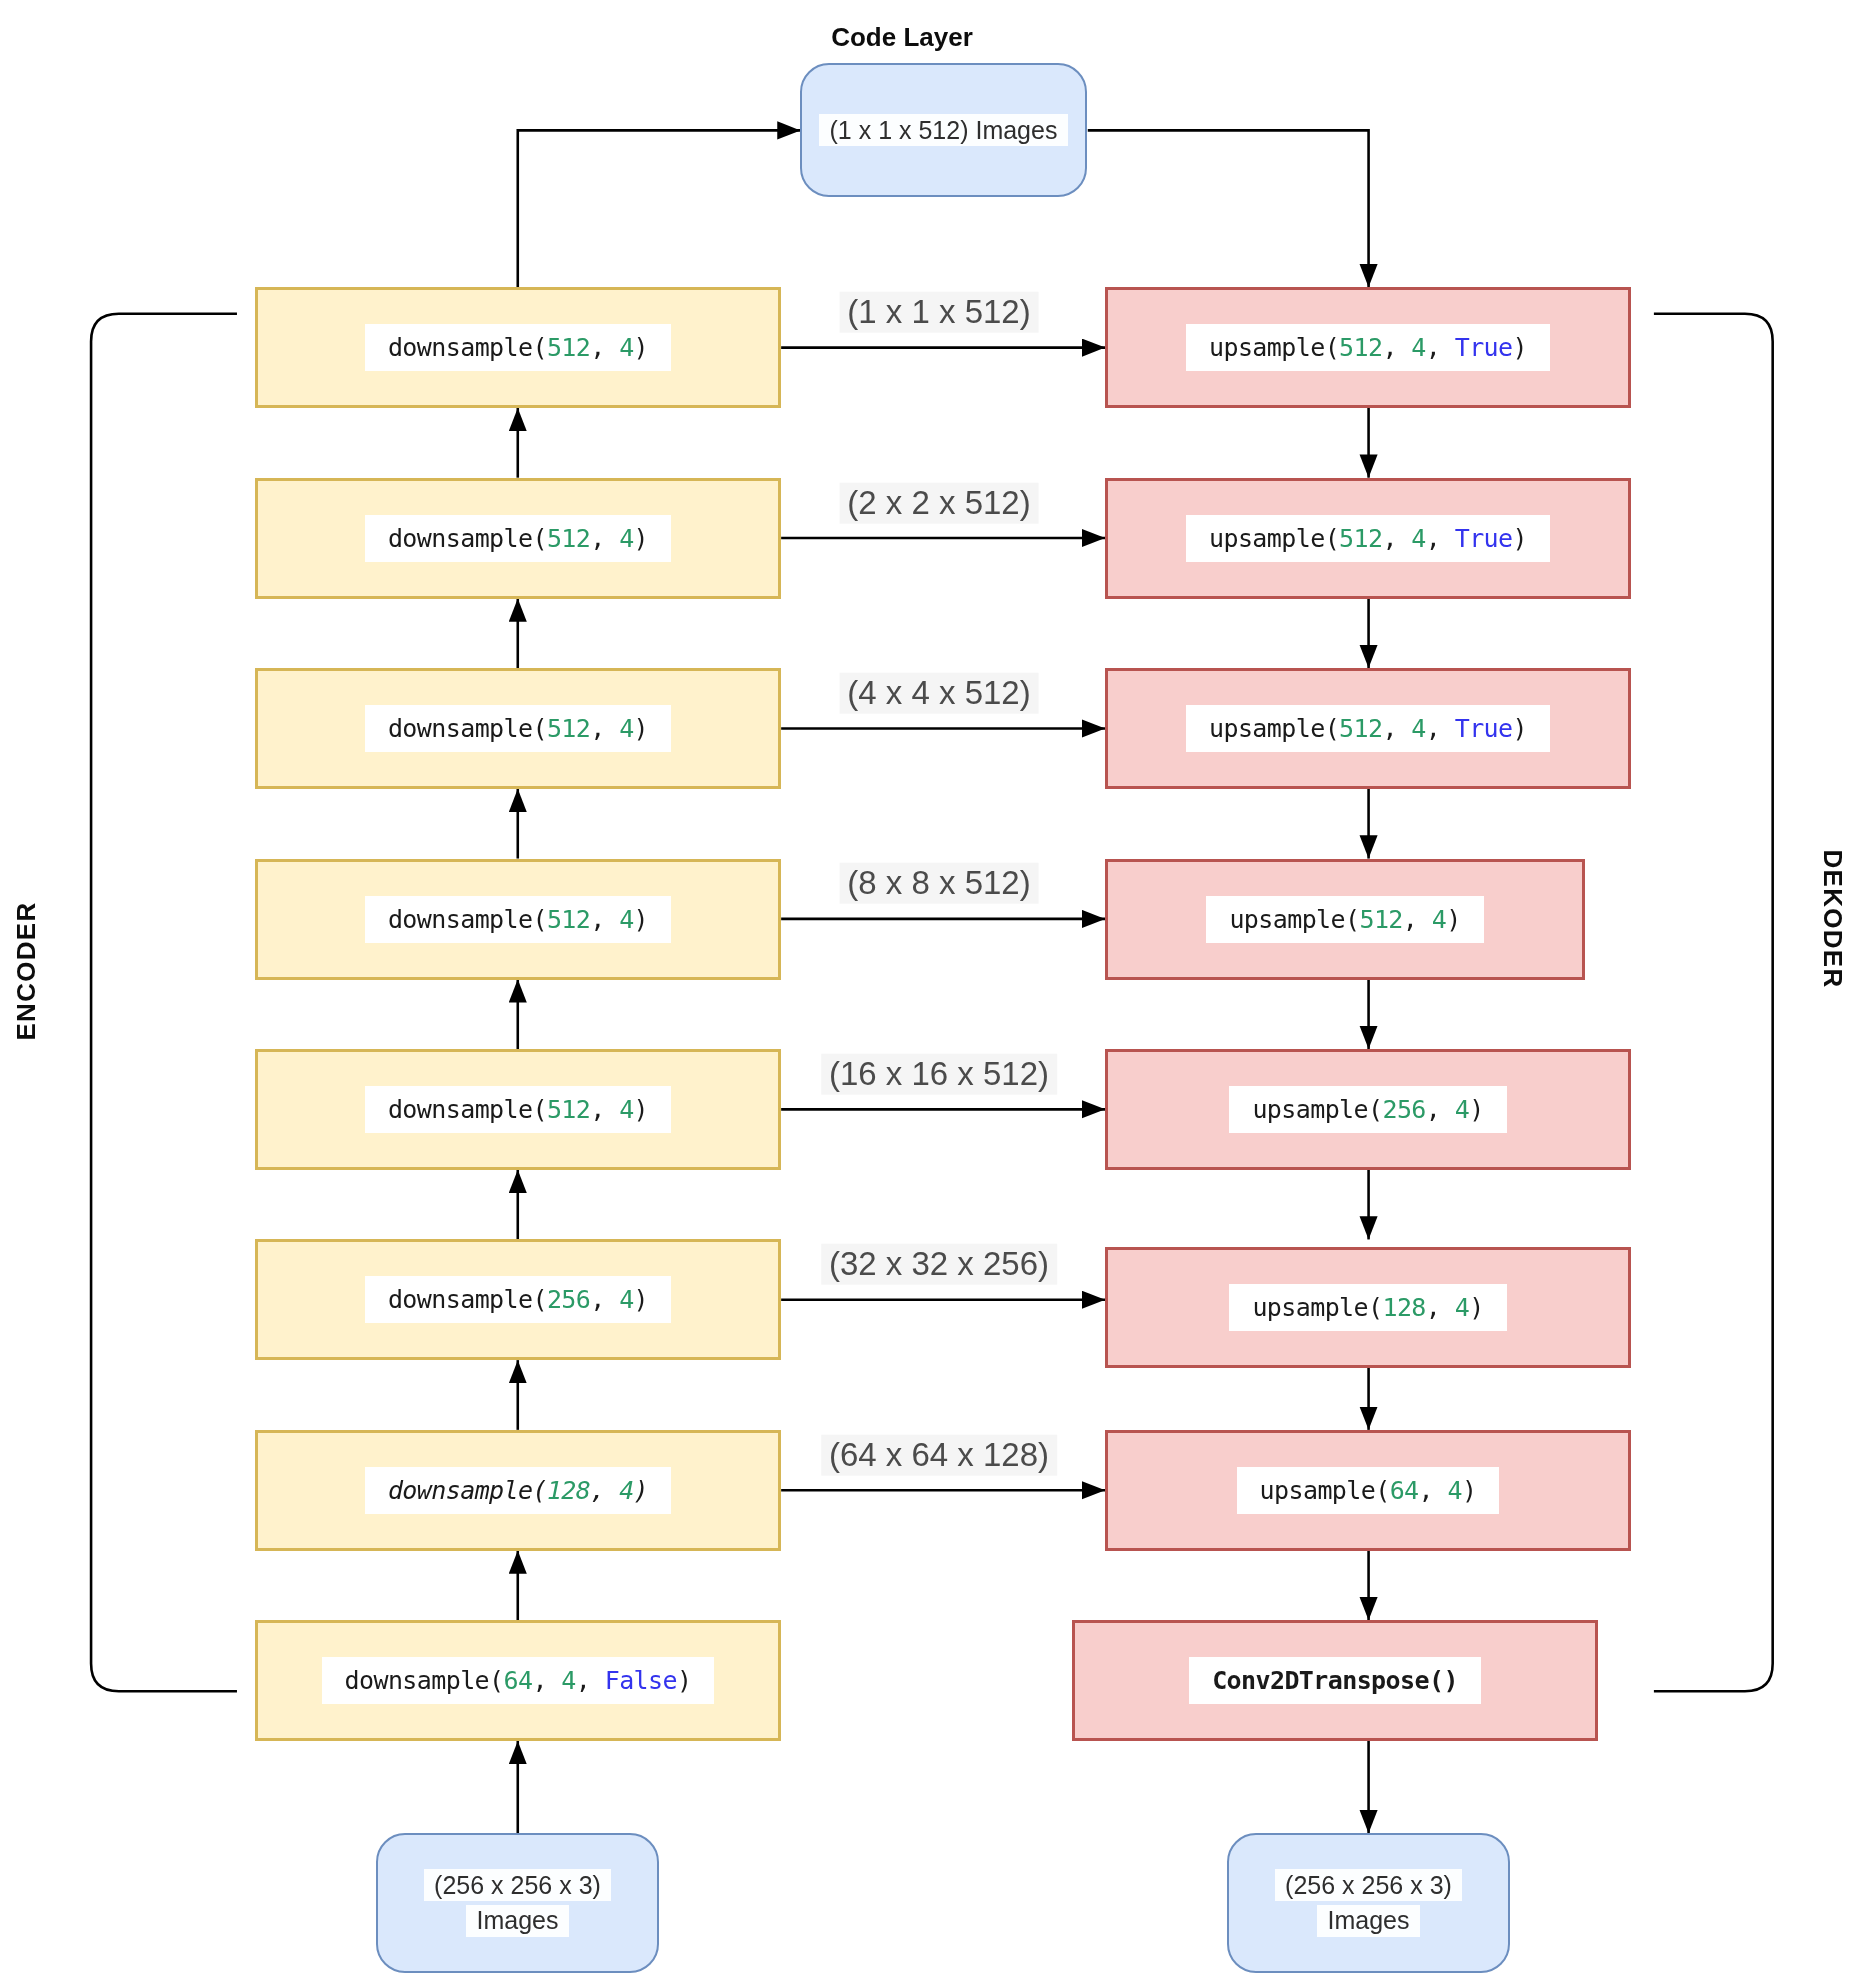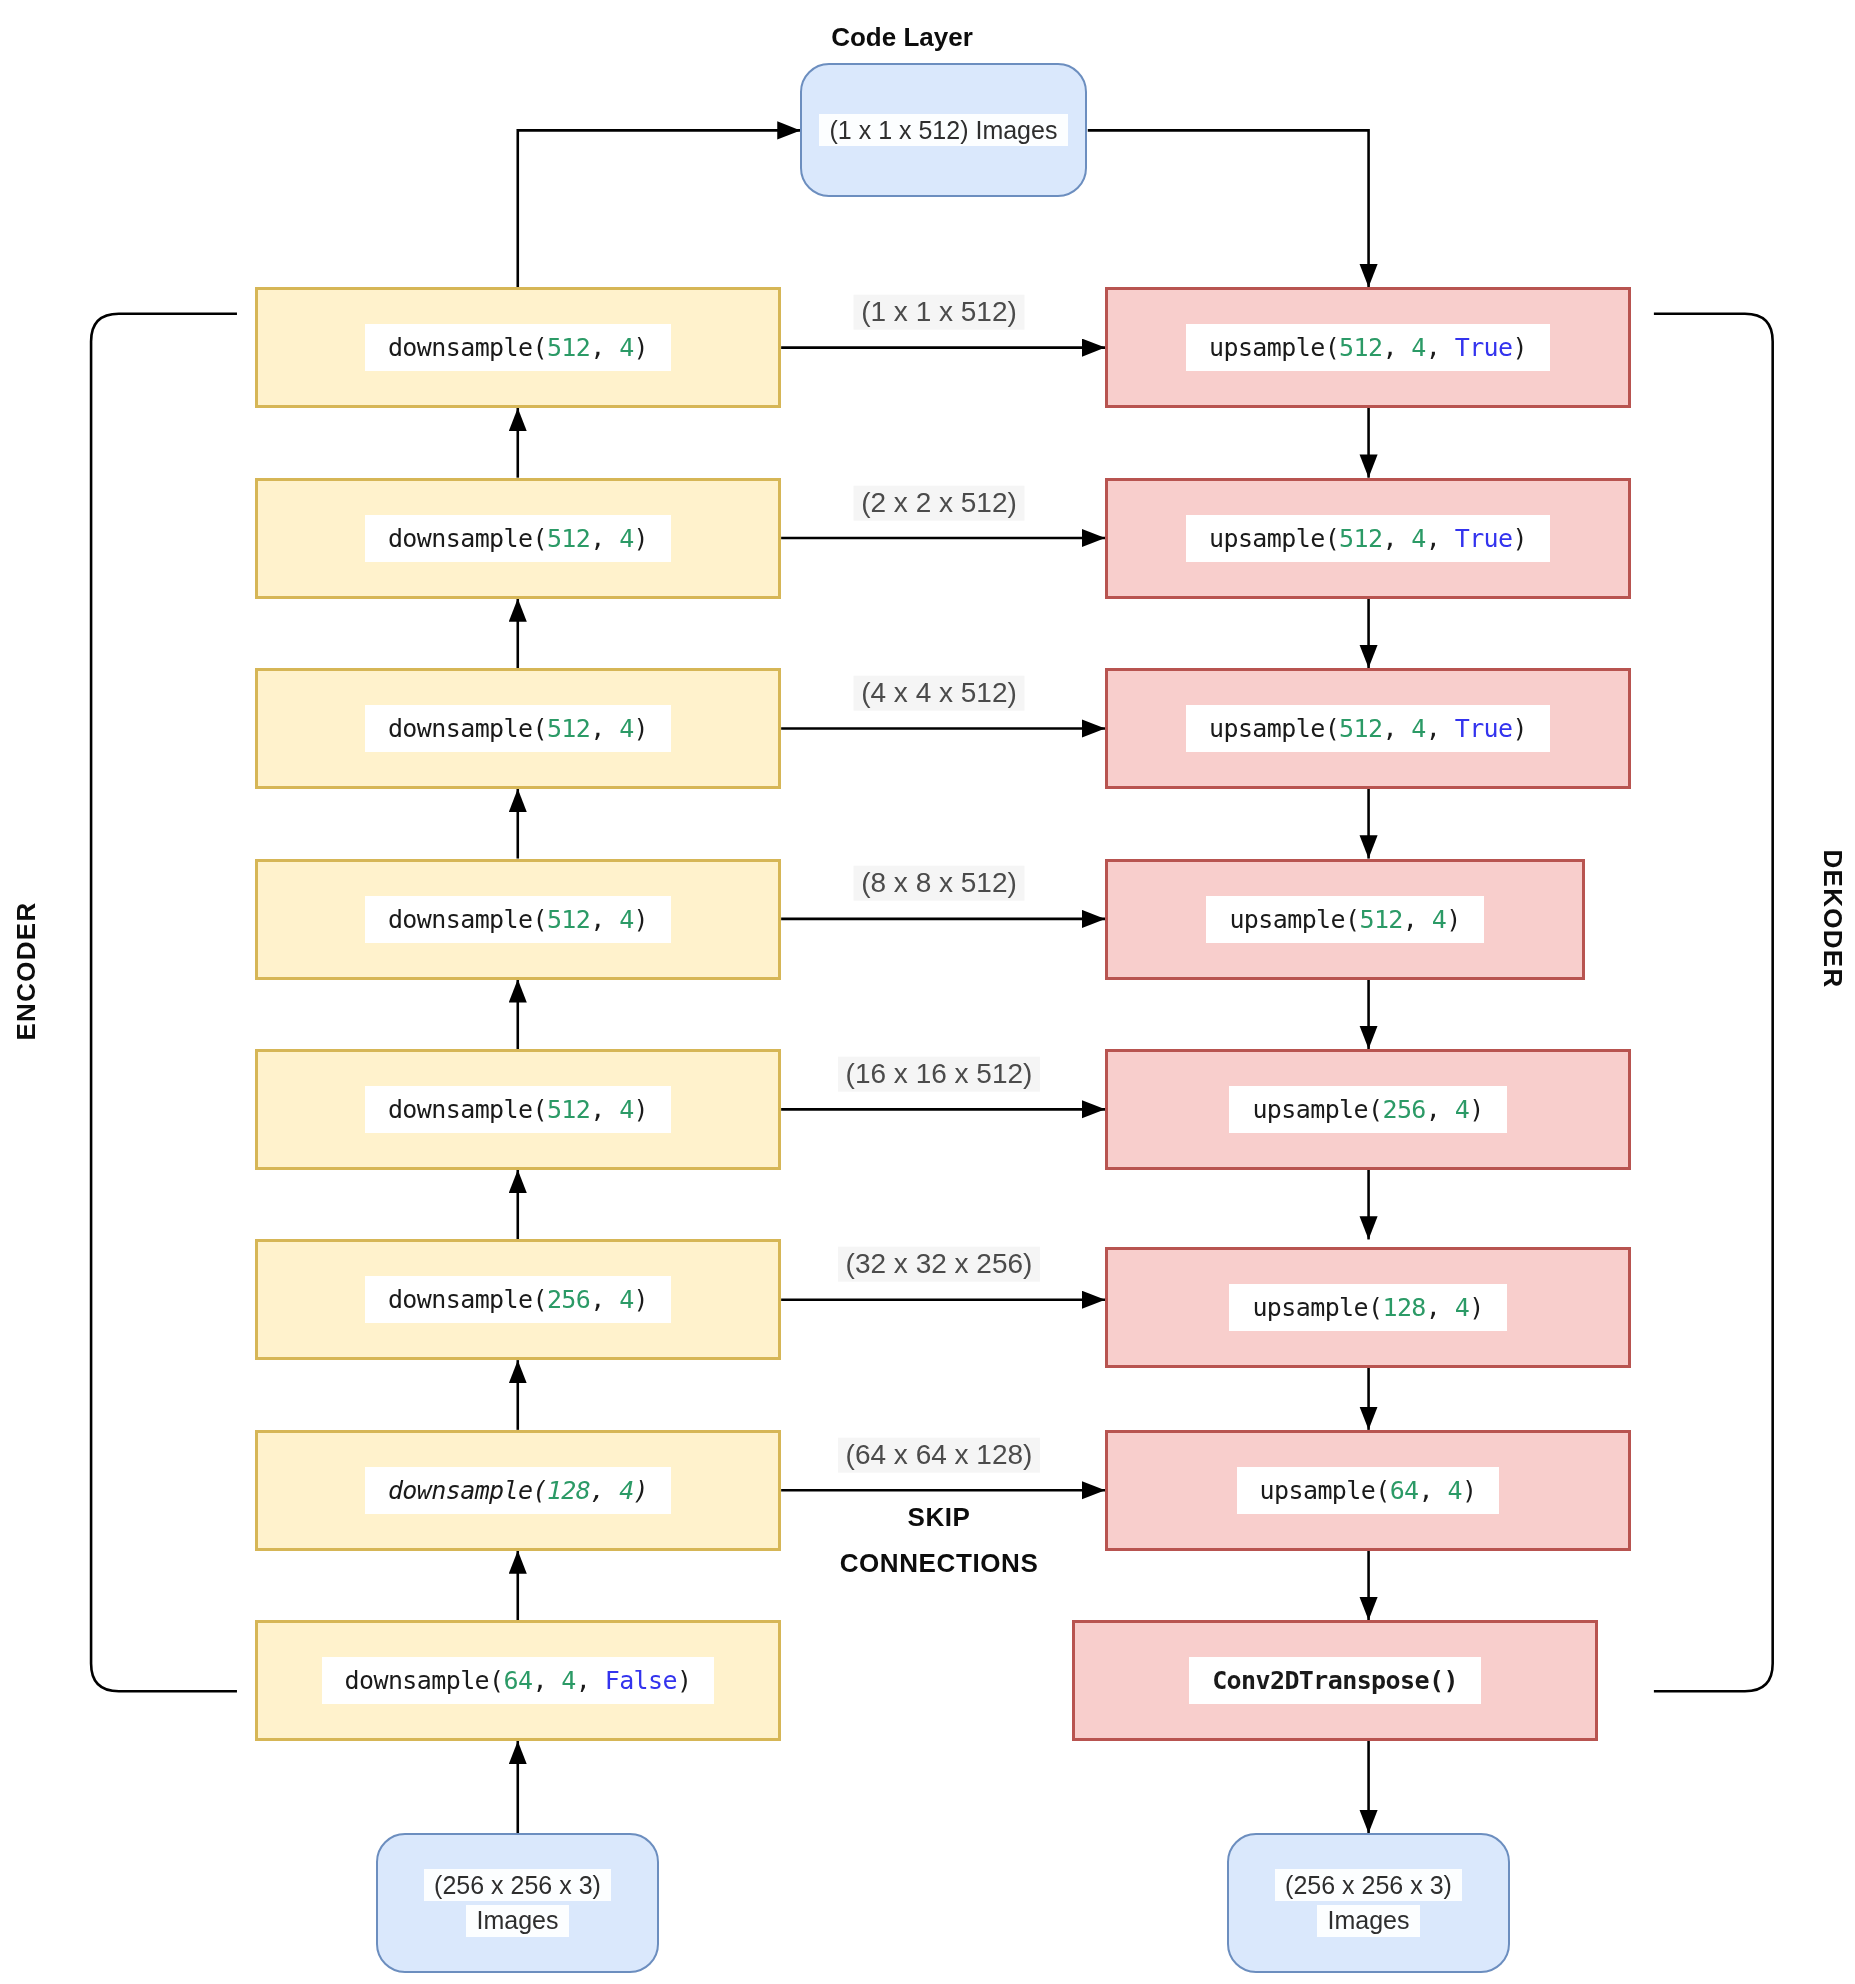--- a/index.html
+++ b/index.html
@@ -32,21 +32,21 @@
   .io-line{
     background:rgba(255,255,255,0.92);
     padding:1.3px 10.3px;
     font-size:25px;color:#2e2e2e;
     white-space:nowrap;text-align:center;
   }
   .io-line + .io-line{margin-top:3.9px;}
   .skip-label{
     position:absolute;transform:translate(-50%,-50%);
     background:#f5f5f5;padding:1.3px 7.7px;
-    font-size:28px;font-weight:500;color:#4b4b4b;white-space:nowrap;
+    font-size:33px;font-weight:500;color:#4b4b4b;white-space:nowrap;
   }
   .big-label{
     position:absolute;transform:translate(-50%,-50%);
     font-size:26px;font-weight:bold;color:#0d0d0d;
     white-space:nowrap;text-align:center;
   }
   .rot-left{transform:translate(-50%,-50%) rotate(-90deg);letter-spacing:1.3px;}
   .rot-right{transform:translate(-50%,-50%) rotate(90deg);letter-spacing:1.3px;}
   .two-line{line-height:46px;letter-spacing:0.6px;}
 </style>
@@ -93,24 +93,20 @@
   </svg>
 
   <div class="big-label" style="left:902px;top:37px;">Code Layer</div>
   <div class="node io-box" style="left:800px;top:63px;width:287px;height:134px;">
     <span class="io-line">(1 x 1 x 512) Images</span>
   </div>
 
   <div class="big-label rot-left" style="left:26px;top:971px;">ENCODER</div>
   <div class="big-label rot-right" style="left:1832px;top:919px;">DEKODER</div>
 
-  <div class="big-label two-line" style="left:939px;top:1540px;">
-    <div>SKIP</div>
-    <div>CONNECTIONS</div>
-  </div>
 
   <div class="node io-box" style="left:376px;top:1833px;width:283px;height:140px;">
     <span class="io-line">(256 x 256 x 3)</span>
     <span class="io-line">Images</span>
   </div>
   <div class="node io-box" style="left:1227px;top:1833px;width:283px;height:140px;">
     <span class="io-line">(256 x 256 x 3)</span>
     <span class="io-line">Images</span>
   </div>
 

